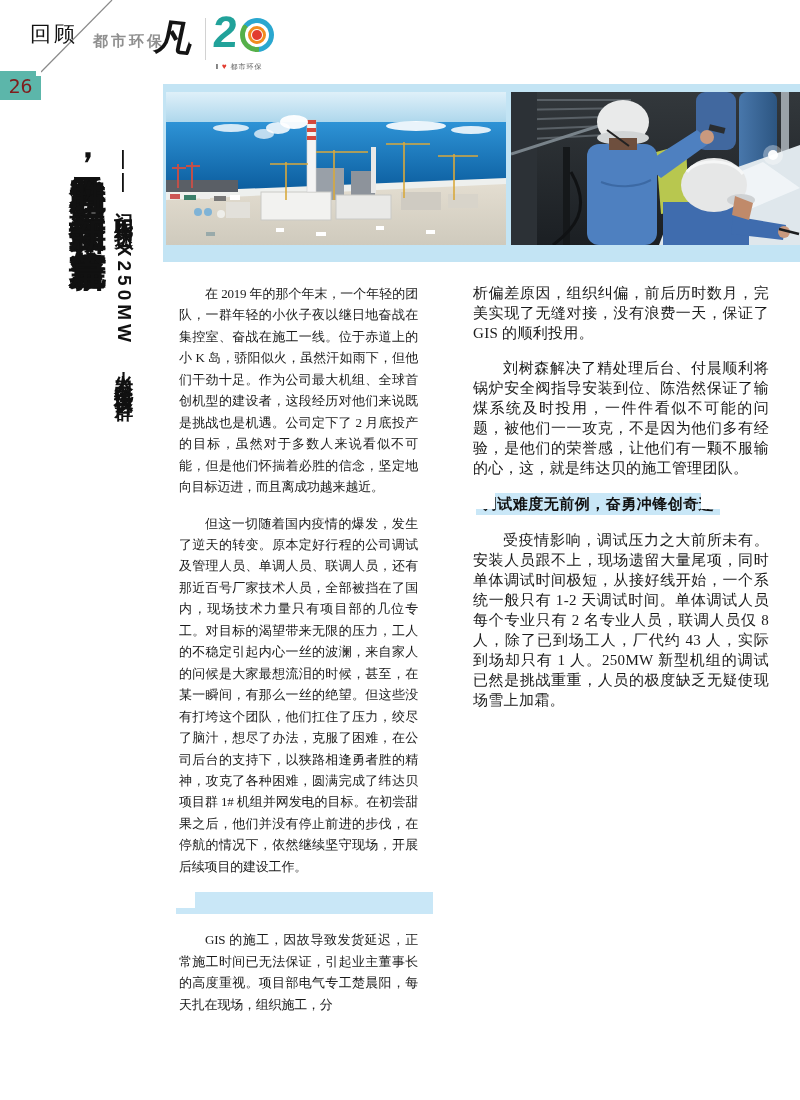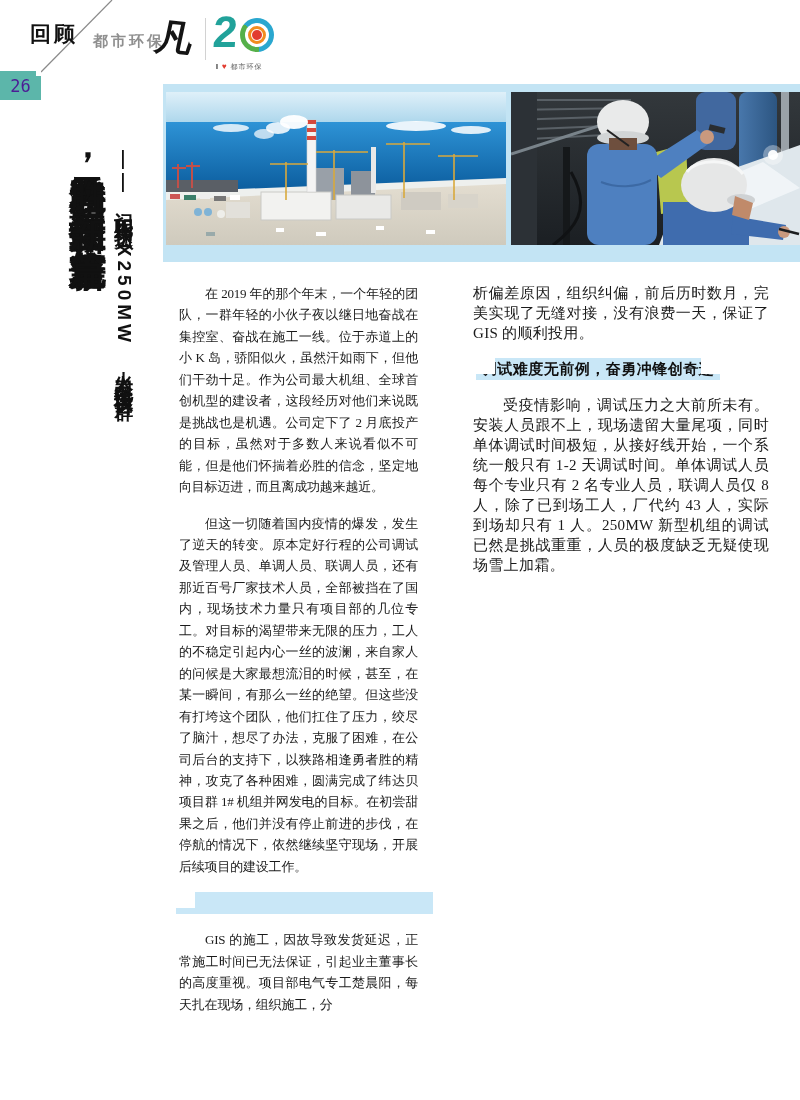--- a/index.html
+++ b/index.html
@@ -1,20 +1,20 @@
 <!DOCTYPE html>
 <html><head>
 <meta charset="utf-8">
 <style>
   html,body{margin:0;padding:0;background:#ffffff;}
   #page{position:relative;width:800px;height:1100px;background:#fff;overflow:hidden;
         font-family:"Liberation Sans","DejaVu Sans",sans-serif;}
 
   
-  .huigu{position:absolute;left:30px;top:20px;font-size:21px;font-weight:bold;
+  .huigu{position:absolute;left:30px;top:20px;font-size:21px;font-weight:normal;
          letter-spacing:3px;color:#111;}
   .diag-svg{position:absolute;left:0;top:0;}
   .brand{position:absolute;left:93px;top:32px;font-size:15px;font-weight:600;
          letter-spacing:3px;color:#8f8f8f;}
   .brand-glyph{position:absolute;left:156px;top:14px;font-size:37px;font-weight:bold;
          color:#141414;transform:rotate(6deg) skewX(-6deg);}
   .mast-divider{position:absolute;left:205px;top:18px;width:1px;height:42px;background:#d2d2d2;}
   .logo20{position:absolute;left:213px;top:16px;width:72px;height:42px;}
   .digit2{position:absolute;left:0;top:-6px;font-size:44px;font-weight:bold;color:#21a29a;
           transform:skewX(-4deg);line-height:1;}
@@ -22,22 +22,22 @@
          background:conic-gradient(#2aa7cf 0 48%,#55b04a 48% 86%,#2aa7cf 86% 100%);}
   .ring-w{position:absolute;left:5px;top:5px;width:24px;height:24px;border-radius:50%;background:#fff;}
   .ring-o{position:absolute;left:8px;top:8px;width:12px;height:12px;border-radius:50%;
           border:3px solid #f28c1e;background:#fff;}
   .ring-dot{position:absolute;left:12px;top:12px;width:10px;height:10px;border-radius:50%;background:#e23c30;}
   .tagline{position:absolute;left:216px;top:62px;font-size:7px;letter-spacing:1px;color:#555;
            white-space:nowrap;}
   .tagline .ti{color:#111;font-weight:bold;}
   .tagline .heart{color:#e23c30;font-size:8px;}
   .badge26{position:absolute;left:0;top:71px;width:41px;height:29px;background:#5cb6aa;
-           color:#4c1d95;font-family:"DejaVu Sans Mono","Liberation Mono",monospace;
-           font-size:17px;display:flex;align-items:center;justify-content:center;}
+           color:#7f1d1d;font-family:"DejaVu Sans Mono","Liberation Mono",monospace;
+           font-size:20px;display:flex;align-items:center;justify-content:center;}
   .badge26 .corner{position:absolute;right:0;top:0;width:5px;height:5px;background:#fff;}
 
   
   .photoband{position:absolute;left:163px;top:84px;width:637px;height:178px;background:#c3e4f4;}
   .photo{position:absolute;top:8px;height:153px;overflow:hidden;}
   .photo-left{left:3px;width:340px;}
   .photo-right{left:348px;width:289px;}
   .photo svg{display:block;}
 
   
@@ -244,20 +244,21 @@
     <p class="ind">在 2019 年的那个年末，一个年轻的团队，一群年轻的小伙子夜以继日地奋战在集控室、奋战在施工一线。位于赤道上的小 K 岛，骄阳似火，虽然汗如雨下，但他们干劲十足。作为公司最大机组、全球首创机型的建设者，这段经历对他们来说既是挑战也是机遇。公司定下了 2 月底投产的目标，虽然对于多数人来说看似不可能，但是他们怀揣着必胜的信念，坚定地向目标迈进，而且离成功越来越近。</p>
     <p class="ind">但这一切随着国内疫情的爆发，发生了逆天的转变。原本定好行程的公司调试及管理人员、单调人员、联调人员，还有那近百号厂家技术人员，全部被挡在了国内，现场技术力量只有项目部的几位专工。对目标的渴望带来无限的压力，工人的不稳定引起内心一丝的波澜，来自家人的问候是大家最想流泪的时候，甚至，在某一瞬间，有那么一丝的绝望。但这些没有打垮这个团队，他们扛住了压力，绞尽了脑汁，想尽了办法，克服了困难，在公司后台的支持下，以狭路相逢勇者胜的精神，攻克了各种困难，圆满完成了纬达贝项目群 1# 机组并网发电的目标。在初尝甜果之后，他们并没有停止前进的步伐，在停航的情况下，依然继续坚守现场，开展后续项目的建设工作。</p>
     <div class="sec-h h1bar">
       <span class="notch nl"></span>
     </div>
     <p class="ind">GIS 的施工，因故导致发货延迟，正常施工时间已无法保证，引起业主董事长的高度重视。项目部电气专工楚晨阳，每天扎在现场，组织施工，分</p>
   </div>
 
   <div class="col col2">
     <p>析偏差原因，组织纠偏，前后历时数月，完美实现了无缝对接，没有浪费一天，保证了 GIS 的顺利投用。</p>
+    <p class="ind">刘树森解决了精处理后台、付晨顺利将锅炉安全阀指导安装到位、陈浩然保证了输煤系统及时投用，一件件看似不可能的问题，被他们一一攻克，不是因为他们多有经验，是他们的荣誉感，让他们有一颗不服输的心，这，就是纬达贝的施工管理团队。</p>
     <div class="sec-h h2bar">
       <span class="notch nl"></span>
       <span>调试难度无前例，奋勇冲锋创奇迹</span>
       <span class="notch nr"></span>
     </div>
     <p class="ind">受疫情影响，调试压力之大前所未有。安装人员跟不上，现场遗留大量尾项，同时单体调试时间极短，从接好线开始，一个系统一般只有 1-2 天调试时间。单体调试人员每个专业只有 2 名专业人员，联调人员仅 8 人，除了已到场工人，厂代约 43 人，实际到场却只有 1 人。250MW 新型机组的调试已然是挑战重重，人员的极度缺乏无疑使现场雪上加霜。</p>
   </div>
 
 </div>
 

